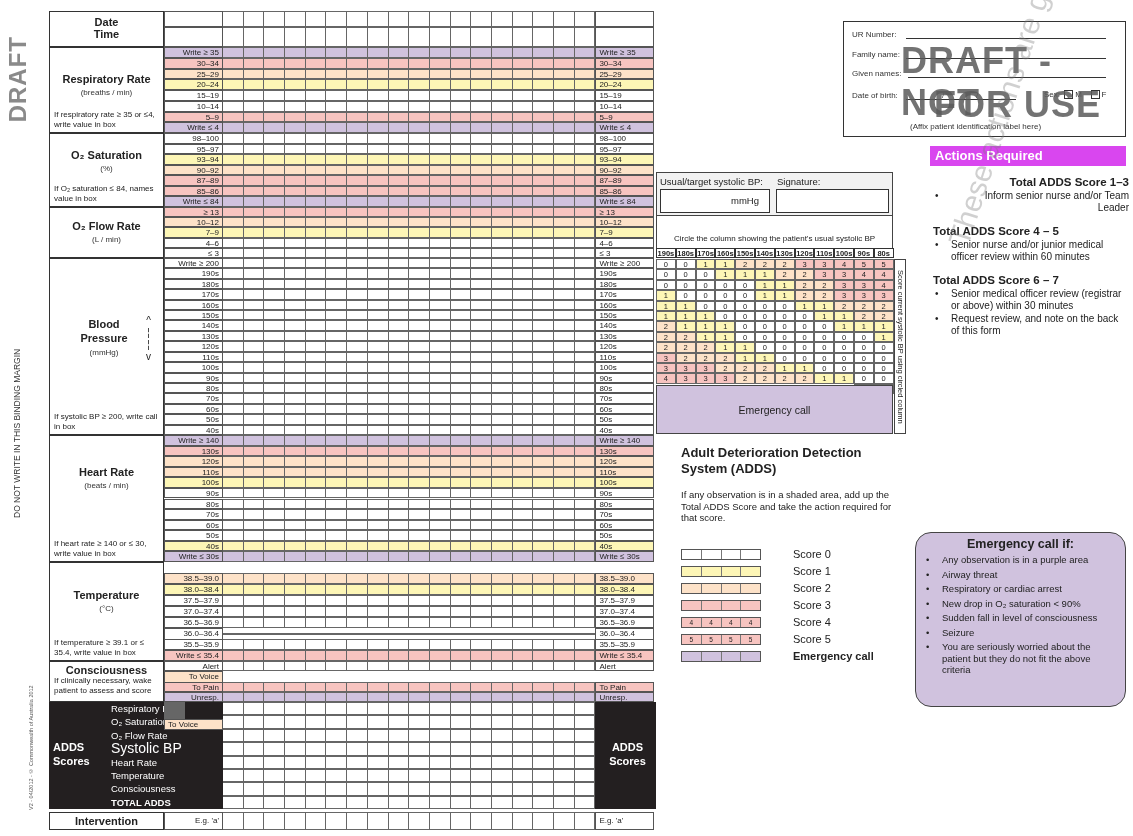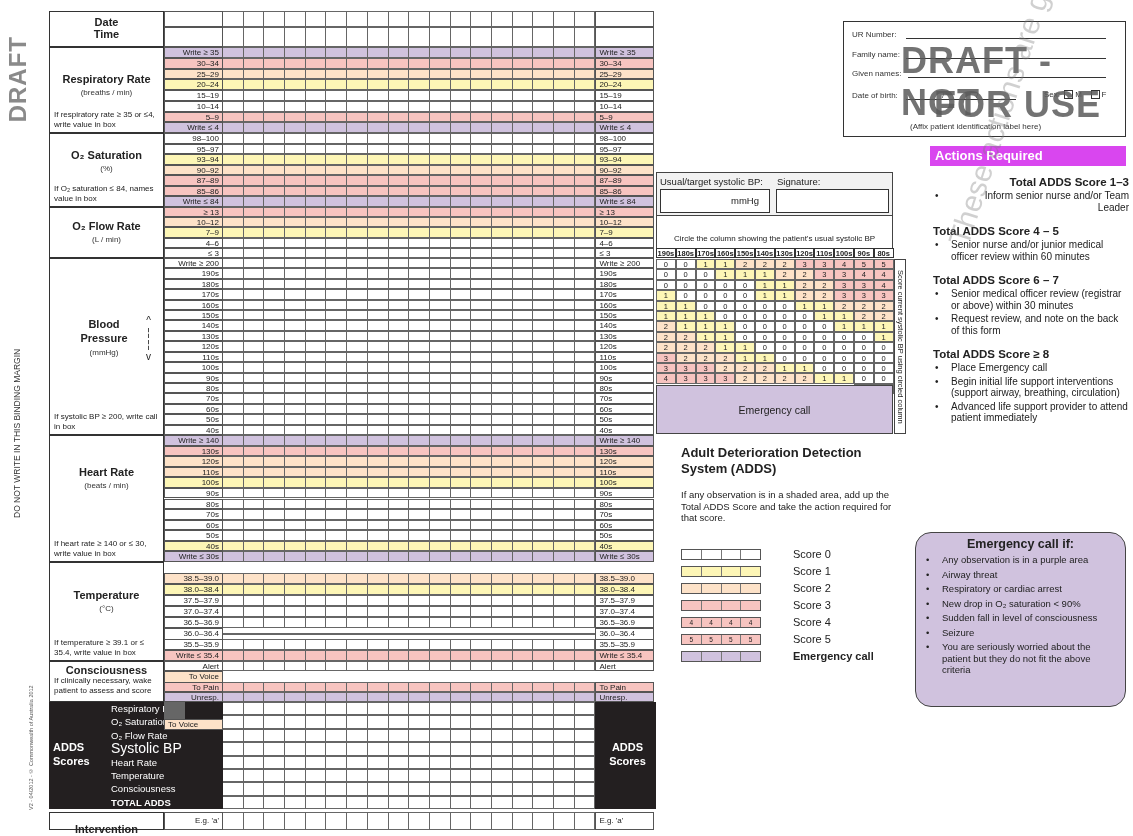--- a/index.html
+++ b/index.html
@@ -126,21 +126,21 @@
         <div style="font-size: 9.5px; line-height: 13.4px; height: 13.4px;">Consciousness</div>
         <div style="font-size: 9.5px; line-height: 13.4px; height: 13.4px; font-weight: bold;">TOTAL ADDS</div>
       </div>
   </div>
 
   <div class="adds-box" style="left:546px;top:691px;width:61px;height:107px;">
     <div style="position:absolute;left:10px;top:38px;font-weight:bold;font-size:11px;width:45px;line-height:14px;text-align:center;">ADDS Scores</div>
   </div>
 
   <div class="sec-label" style="top:801px;height:18px;width:115px;">
-    <div class="sec-title" style="margin-top:10px;">Intervention</div>
+    <div class="sec-title" style="margin-top:2px;">Intervention</div>
   </div>
 
   <div id="grid-rows">
       <div class="grid-row" style="top: 0px; height: 16px;">
         <div class="rlabel c0" style="line-height: 15px;"></div>
         <div class="cell c0"></div>
         <div class="cell c0"></div>
         <div class="cell c0"></div>
         <div class="cell c0"></div>
         <div class="cell c0"></div>
@@ -1763,28 +1763,20 @@
       <h4>Total ADDS Score 4 – 5</h4>
       <ul>
         <li>Senior nurse and/or junior medical officer review within 60 minutes</li>
       </ul>
     </div>
     <div style="margin-bottom: 12px;">
       <h4>Total ADDS Score 6 – 7</h4>
       <ul>
         <li>Senior medical officer review (registrar or above) within 30 minutes</li>
         <li>Request review, and note on the back of this form</li>
-      </ul>
-    </div>
-    <div style="margin-bottom: 12px;">
-      <h4>Total ADDS Score ≥ 8</h4>
-      <ul>
-        <li>Place Emergency call</li>
-        <li>Begin initial life support interventions (support airway, breathing, circulation)</li>
-        <li>Advanced life support provider to attend patient immediately</li>
       </ul>
     </div>
   </div>
 <div class="abs watermark">These actions are guidelines only and may be altered to suit the clinical circumstances</div>
 
 <div class="abs emerg">
   <h4>Emergency call if:</h4>
   <ul id="emerg-list">
       <li>Any observation is in a purple area</li>
       <li>Airway threat</li>

